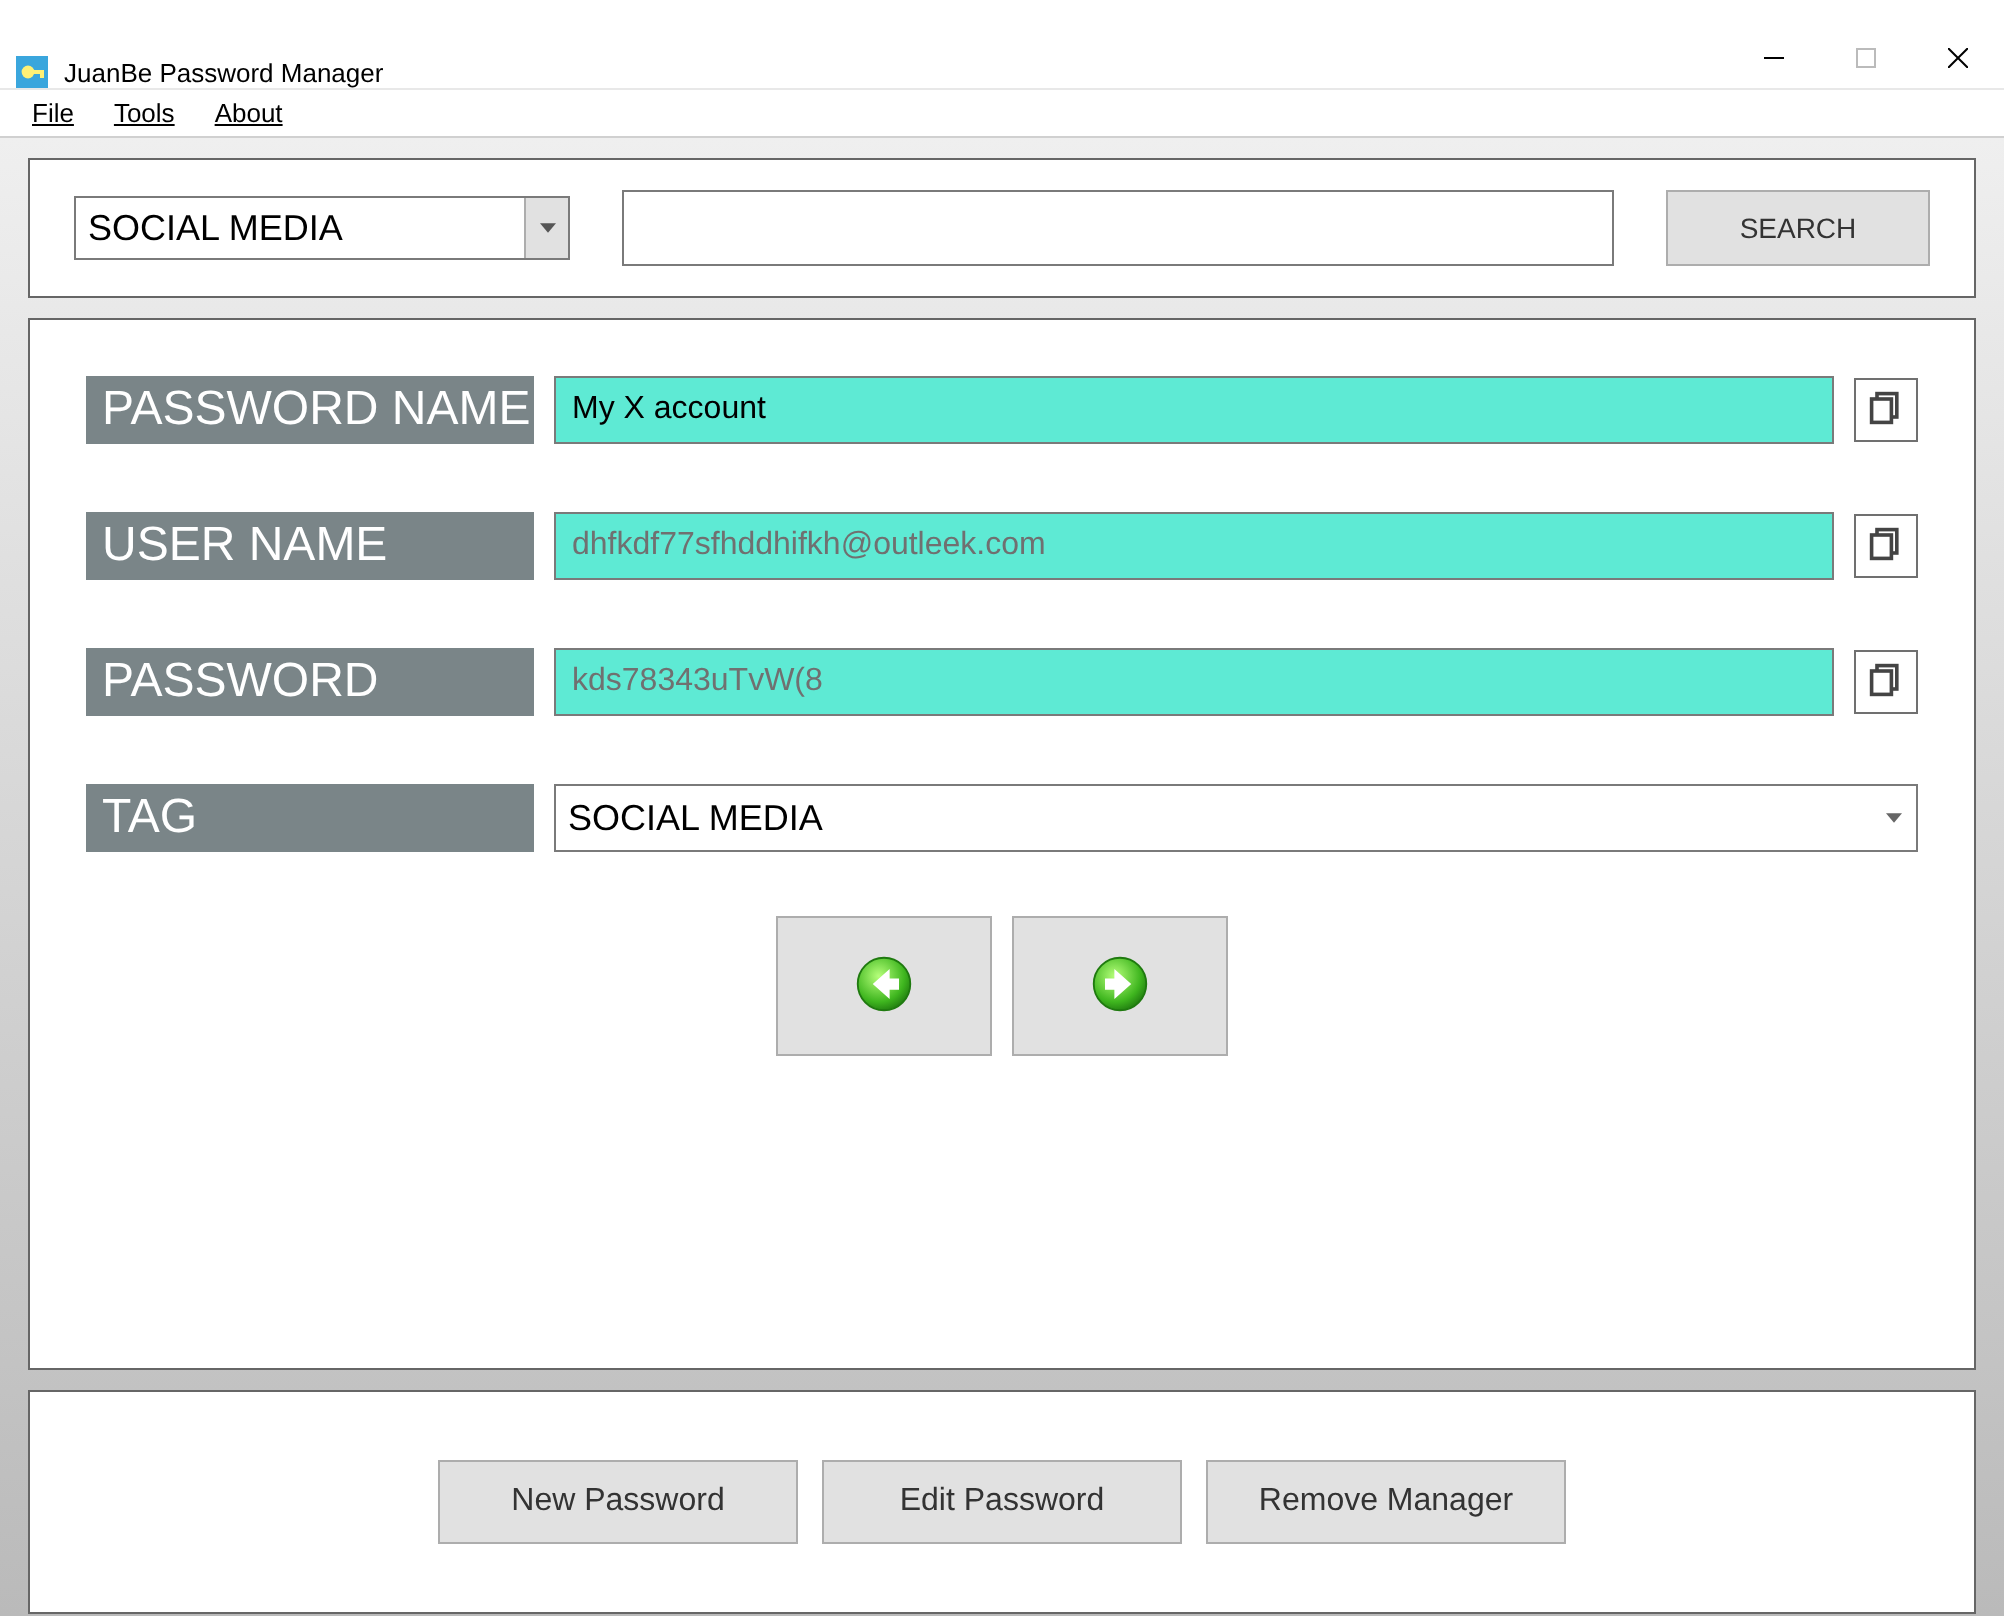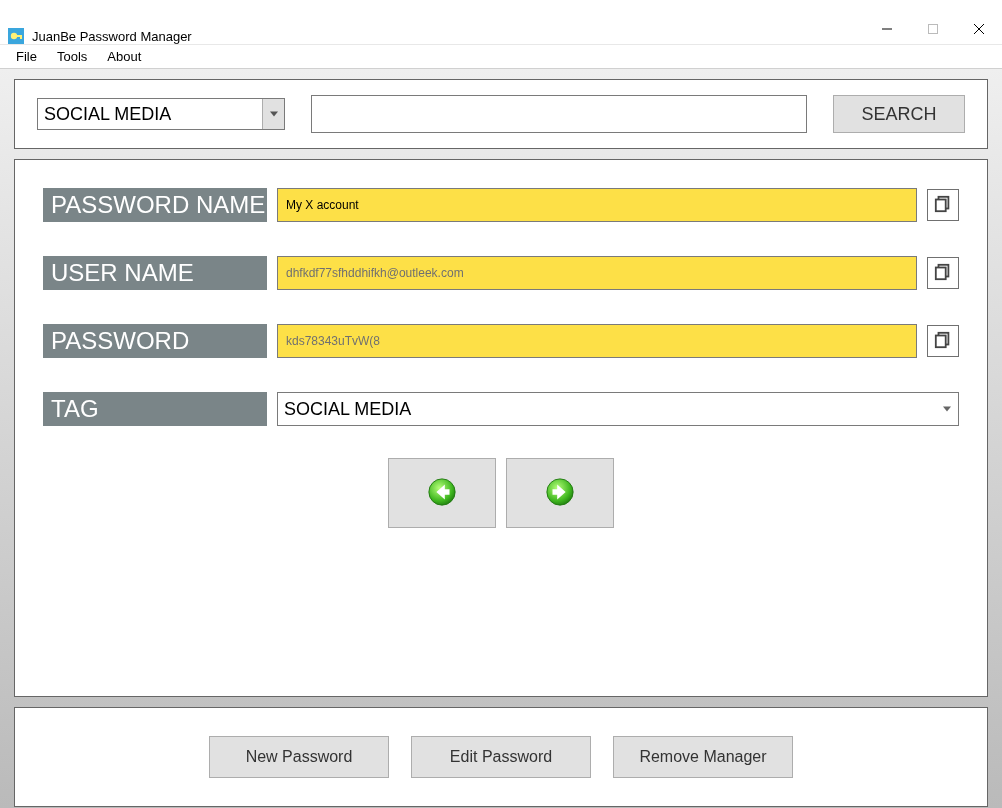--- a/index.html
+++ b/index.html
@@ -47,20 +47,21 @@
       color: #000;
     }
     .win-btn.disabled { color: #bbb; }
     .menubar {
       height: 24px;
       display: flex;
       align-items: center;
       padding: 0 6px;
       background: #ffffff;
       border-bottom: 1px solid #d0d0d0;
+      text-decoration: underline;
     }
     .menu-item {
       padding: 3px 10px;
       font-size: 13px;
       color: #000;
     }
     .client {
       background: linear-gradient(to bottom, #efefef, #b9b9b9);
       height: calc(808px - 32px - 24px);
       padding: 10px 14px 14px 14px;
@@ -112,21 +113,21 @@
       font-size: 18px;
       padding: 0 8px;
       outline: none;
       background: #fff;
     }
     .search-btn {
       width: 132px;
       height: 38px;
       background: #e1e1e1;
       border: 1px solid #adadad;
-      font-size: 18px;
+      font-size: 14px;
       color: #333;
     }
     .main-panel {
       flex: 1;
       padding: 28px 28px 28px 28px;
       display: flex;
       flex-direction: column;
     }
     .field-row {
       display: flex;
@@ -139,26 +140,26 @@
       background: #7a8588;
       color: #fff;
       font-size: 24px;
       display: flex;
       align-items: center;
       padding-left: 8px;
     }
     .field-input {
       flex: 1;
       border: 1px solid #7a7a7a;
-      font-size: 12px;
+      font-size: 16px;
       padding: 0 8px;
       margin-left: 10px;
       margin-right: 10px;
       outline: none;
-      background: #fde047;
+      background: #5eead4;
       color: #000;
     }
     .field-input.readonly { color: #707070; }
     .field-icon-btn {
       width: 32px;
       height: 32px;
       display: flex;
       align-items: center;
       justify-content: center;
       border: 1px solid #707070;
@@ -200,25 +201,25 @@
     .nav-btn {
       width: 108px;
       height: 70px;
       background: #e1e1e1;
       border: 1px solid #adadad;
       display: flex;
       align-items: center;
       justify-content: center;
     }
     .bottom-panel {
-      height: 100px;
-      display: flex;
-      align-items: center;
-      justify-content: center;
-      gap: 22px;
+      height: 112px;
+      display: flex;
+      align-items: center;
+      justify-content: center;
+      gap: 12px;
     }
     .action-btn {
       width: 180px;
       height: 42px;
       background: #e1e1e1;
       border: 1px solid #adadad;
       font-size: 16px;
       color: #333;
     }
     .arrow-circle {

